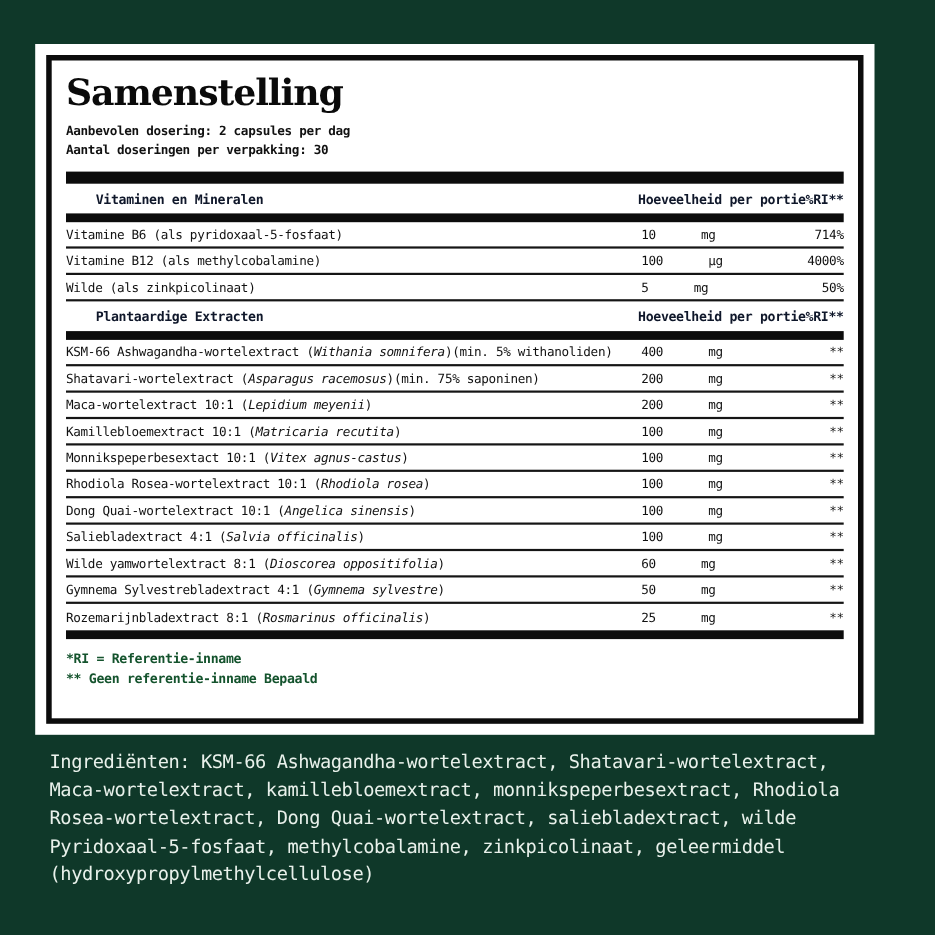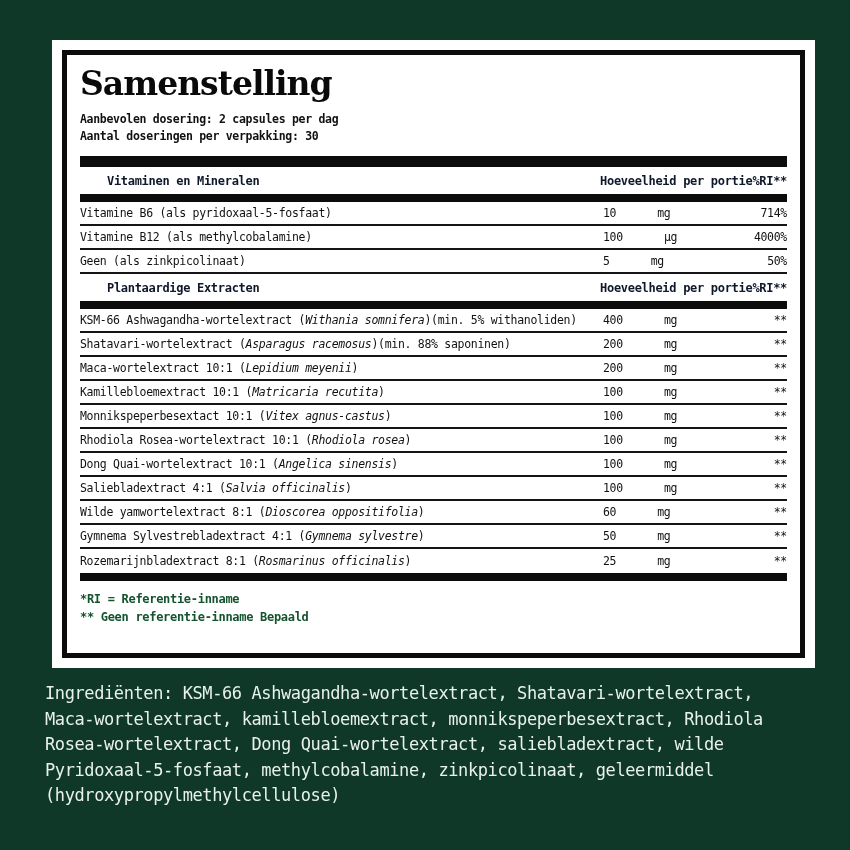--- a/index.html
+++ b/index.html
@@ -5,21 +5,21 @@
   * { margin: 0; padding: 0; box-sizing: border-box; }
   html, body { width: 850px; height: 850px; }
   body {
     background: #0F3829;
     font-family: "DejaVu Sans Mono", "Liberation Mono", monospace;
     position: relative;
     overflow: hidden;
   }
   .card {
     position: absolute;
-    left: 52px; top: 40px;
+    left: 32px; top: 40px;
     width: 763px; height: 628px;
     background: #ffffff;
   }
   .card-inner {
     margin: 10px;
     height: calc(100% - 20px);
     border: 5px solid #0c0c0c;
     padding: 9px 13px 8px 13px;
     overflow: hidden;
   }
@@ -118,21 +118,21 @@
         </div>
         <div class="row sep">
           <span class="name"><span>Vitamine B12 (als methylcobalamine)</span></span>
           <span class="amount">
             <span class="num">100</span>
             <span class="unit">µg</span>
           </span>
           <span class="ri">4000%</span>
         </div>
         <div class="row sep">
-          <span class="name"><span>Geen (als zinkpicolinaat)</span></span>
+          <span class="name"><span>Wilde (als zinkpicolinaat)</span></span>
           <span class="amount">
             <span class="num">5</span>
             <span class="unit">mg</span>
           </span>
           <span class="ri">50%</span>
         </div>
         <div class="section-header">
           <span class="sec-name">Plantaardige Extracten</span>
           <span class="right-cols">
             <span>Hoeveelheid per portie</span>
@@ -142,21 +142,21 @@
         <div class="bar bar-mid"></div>
         <div class="row sep">
           <span class="name"><span>KSM-66 Ashwagandha-wortelextract (</span><span class="latin">Withania somnifera</span><span>)(min. 5% withanoliden)</span></span>
           <span class="amount">
             <span class="num">400</span>
             <span class="unit">mg</span>
           </span>
           <span class="ri">**</span>
         </div>
         <div class="row sep">
-          <span class="name"><span>Shatavari-wortelextract (</span><span class="latin">Asparagus racemosus</span><span>)(min. 88% saponinen)</span></span>
+          <span class="name"><span>Shatavari-wortelextract (</span><span class="latin">Asparagus racemosus</span><span>)(min. 75% saponinen)</span></span>
           <span class="amount">
             <span class="num">200</span>
             <span class="unit">mg</span>
           </span>
           <span class="ri">**</span>
         </div>
         <div class="row sep">
           <span class="name"><span>Maca-wortelextract 10:1 (</span><span class="latin">Lepidium meyenii</span><span>)</span></span>
           <span class="amount">
             <span class="num">200</span>

